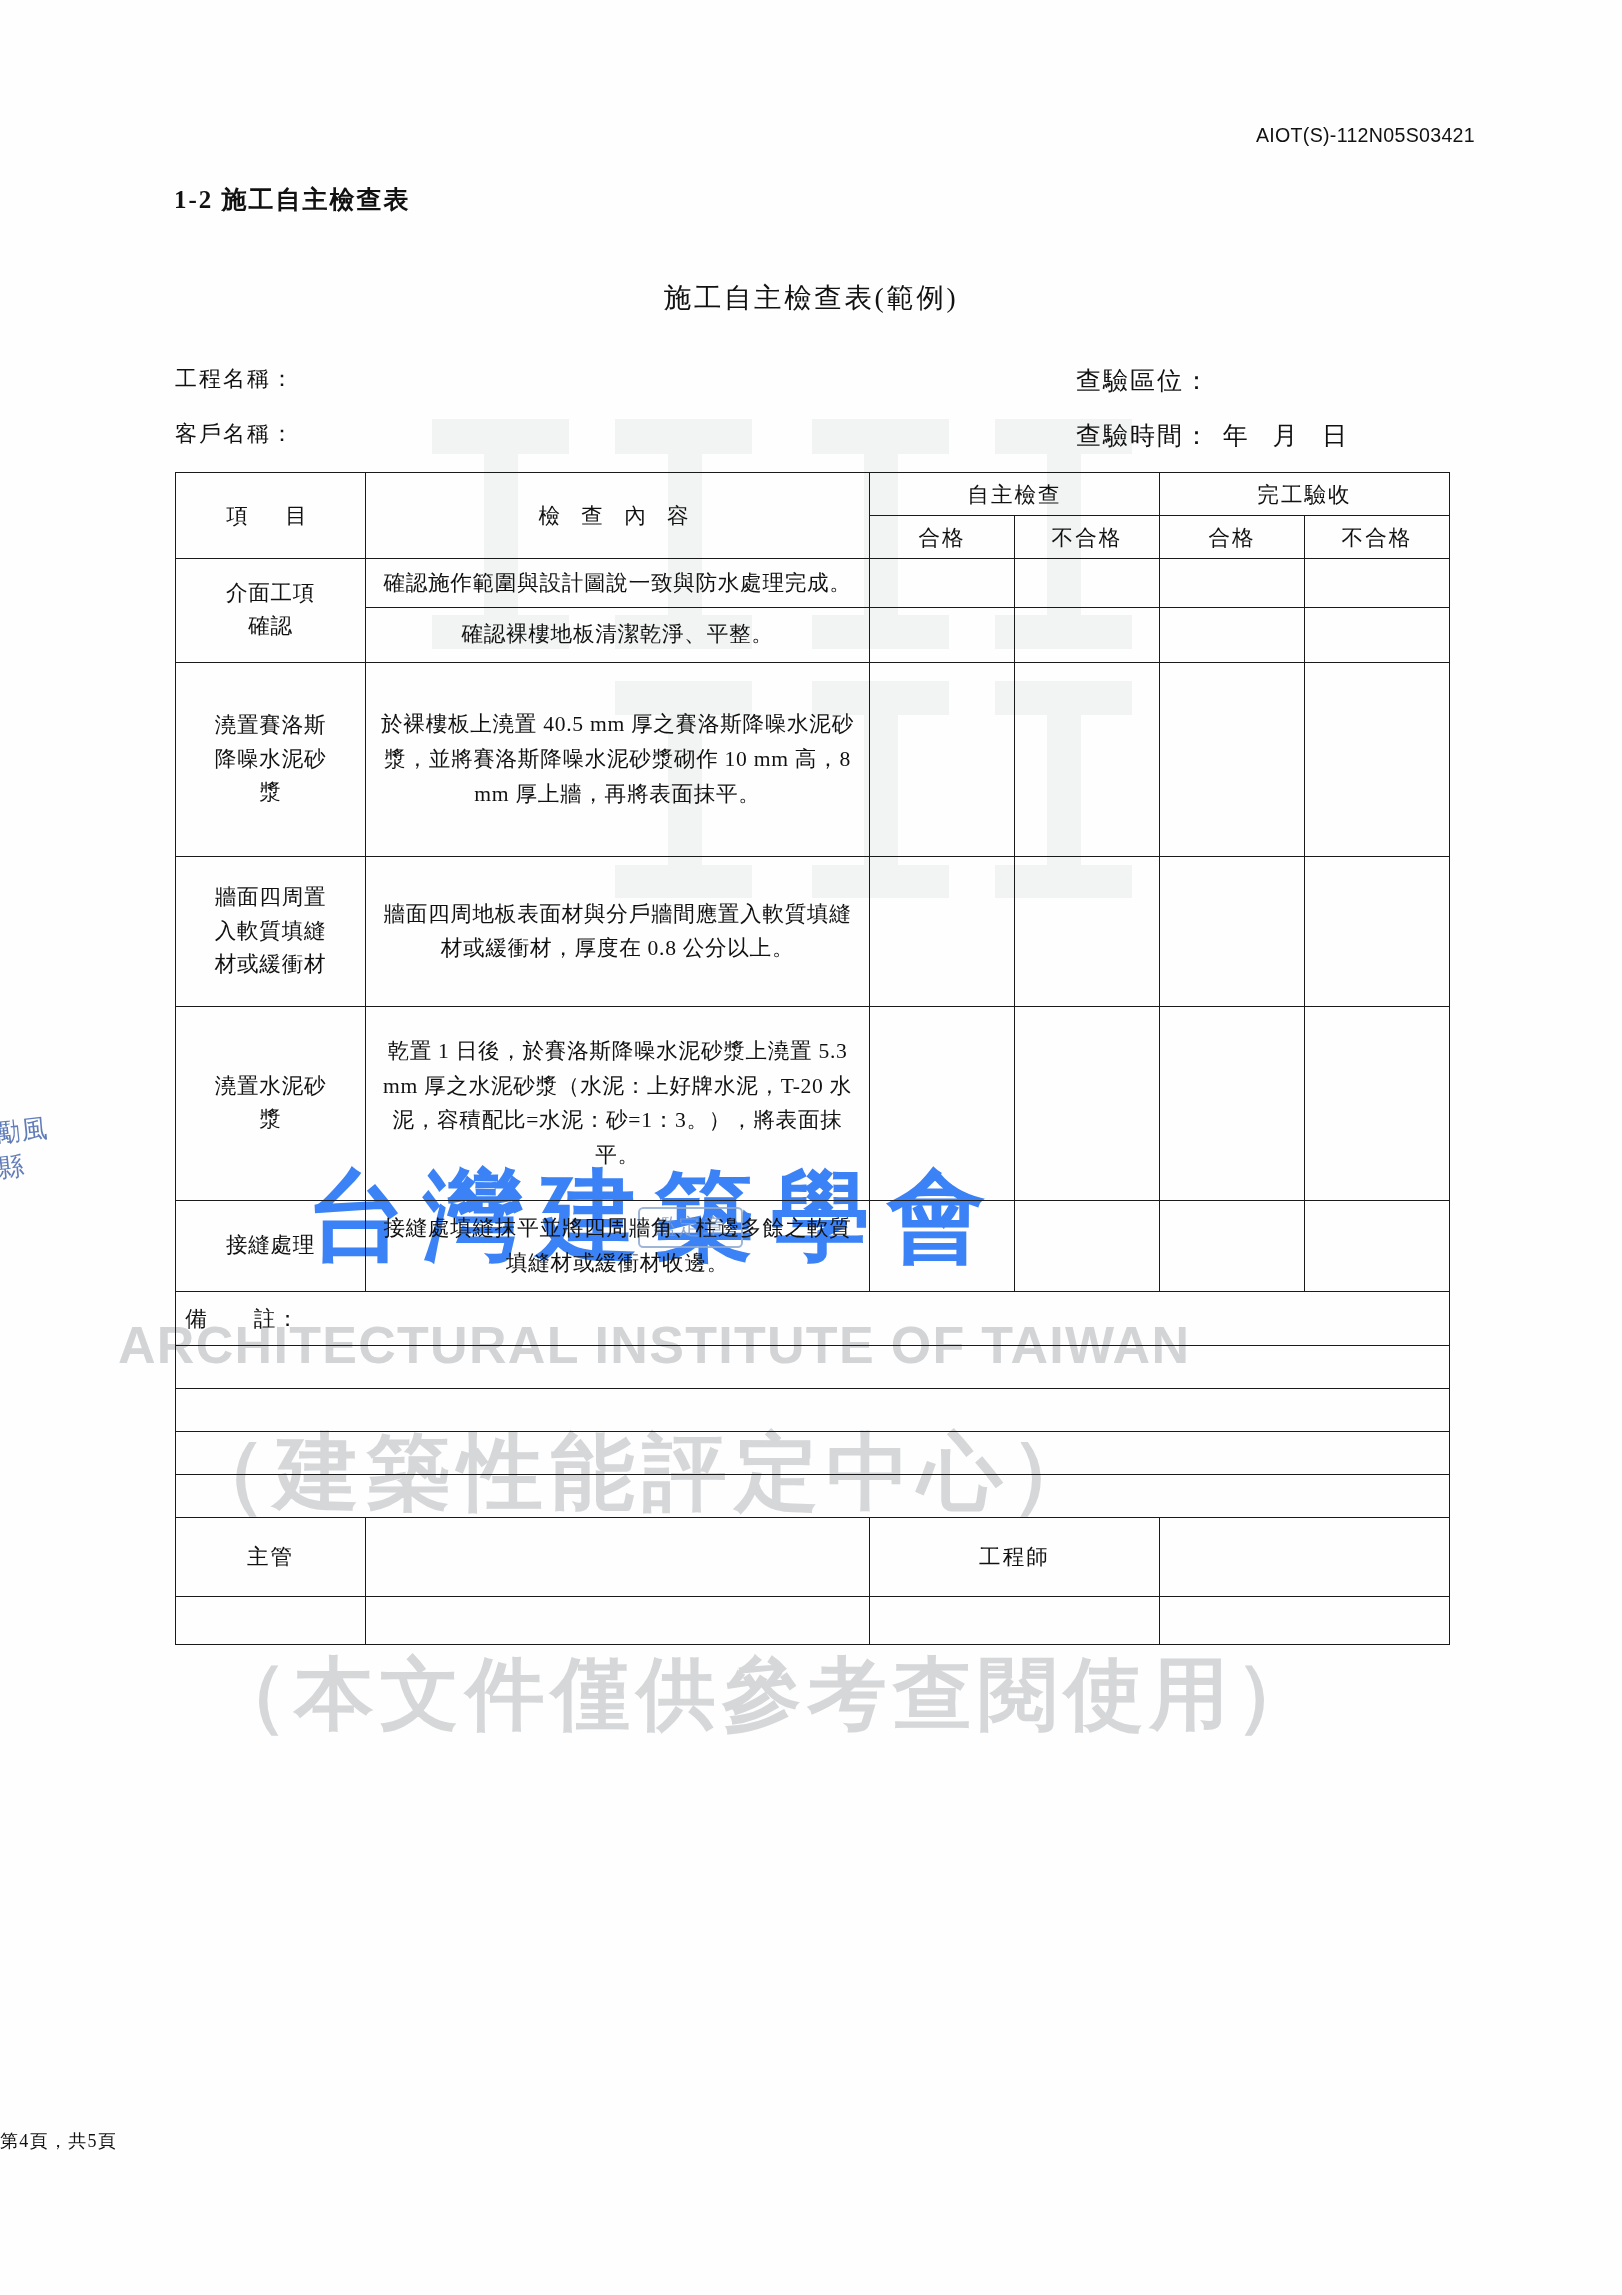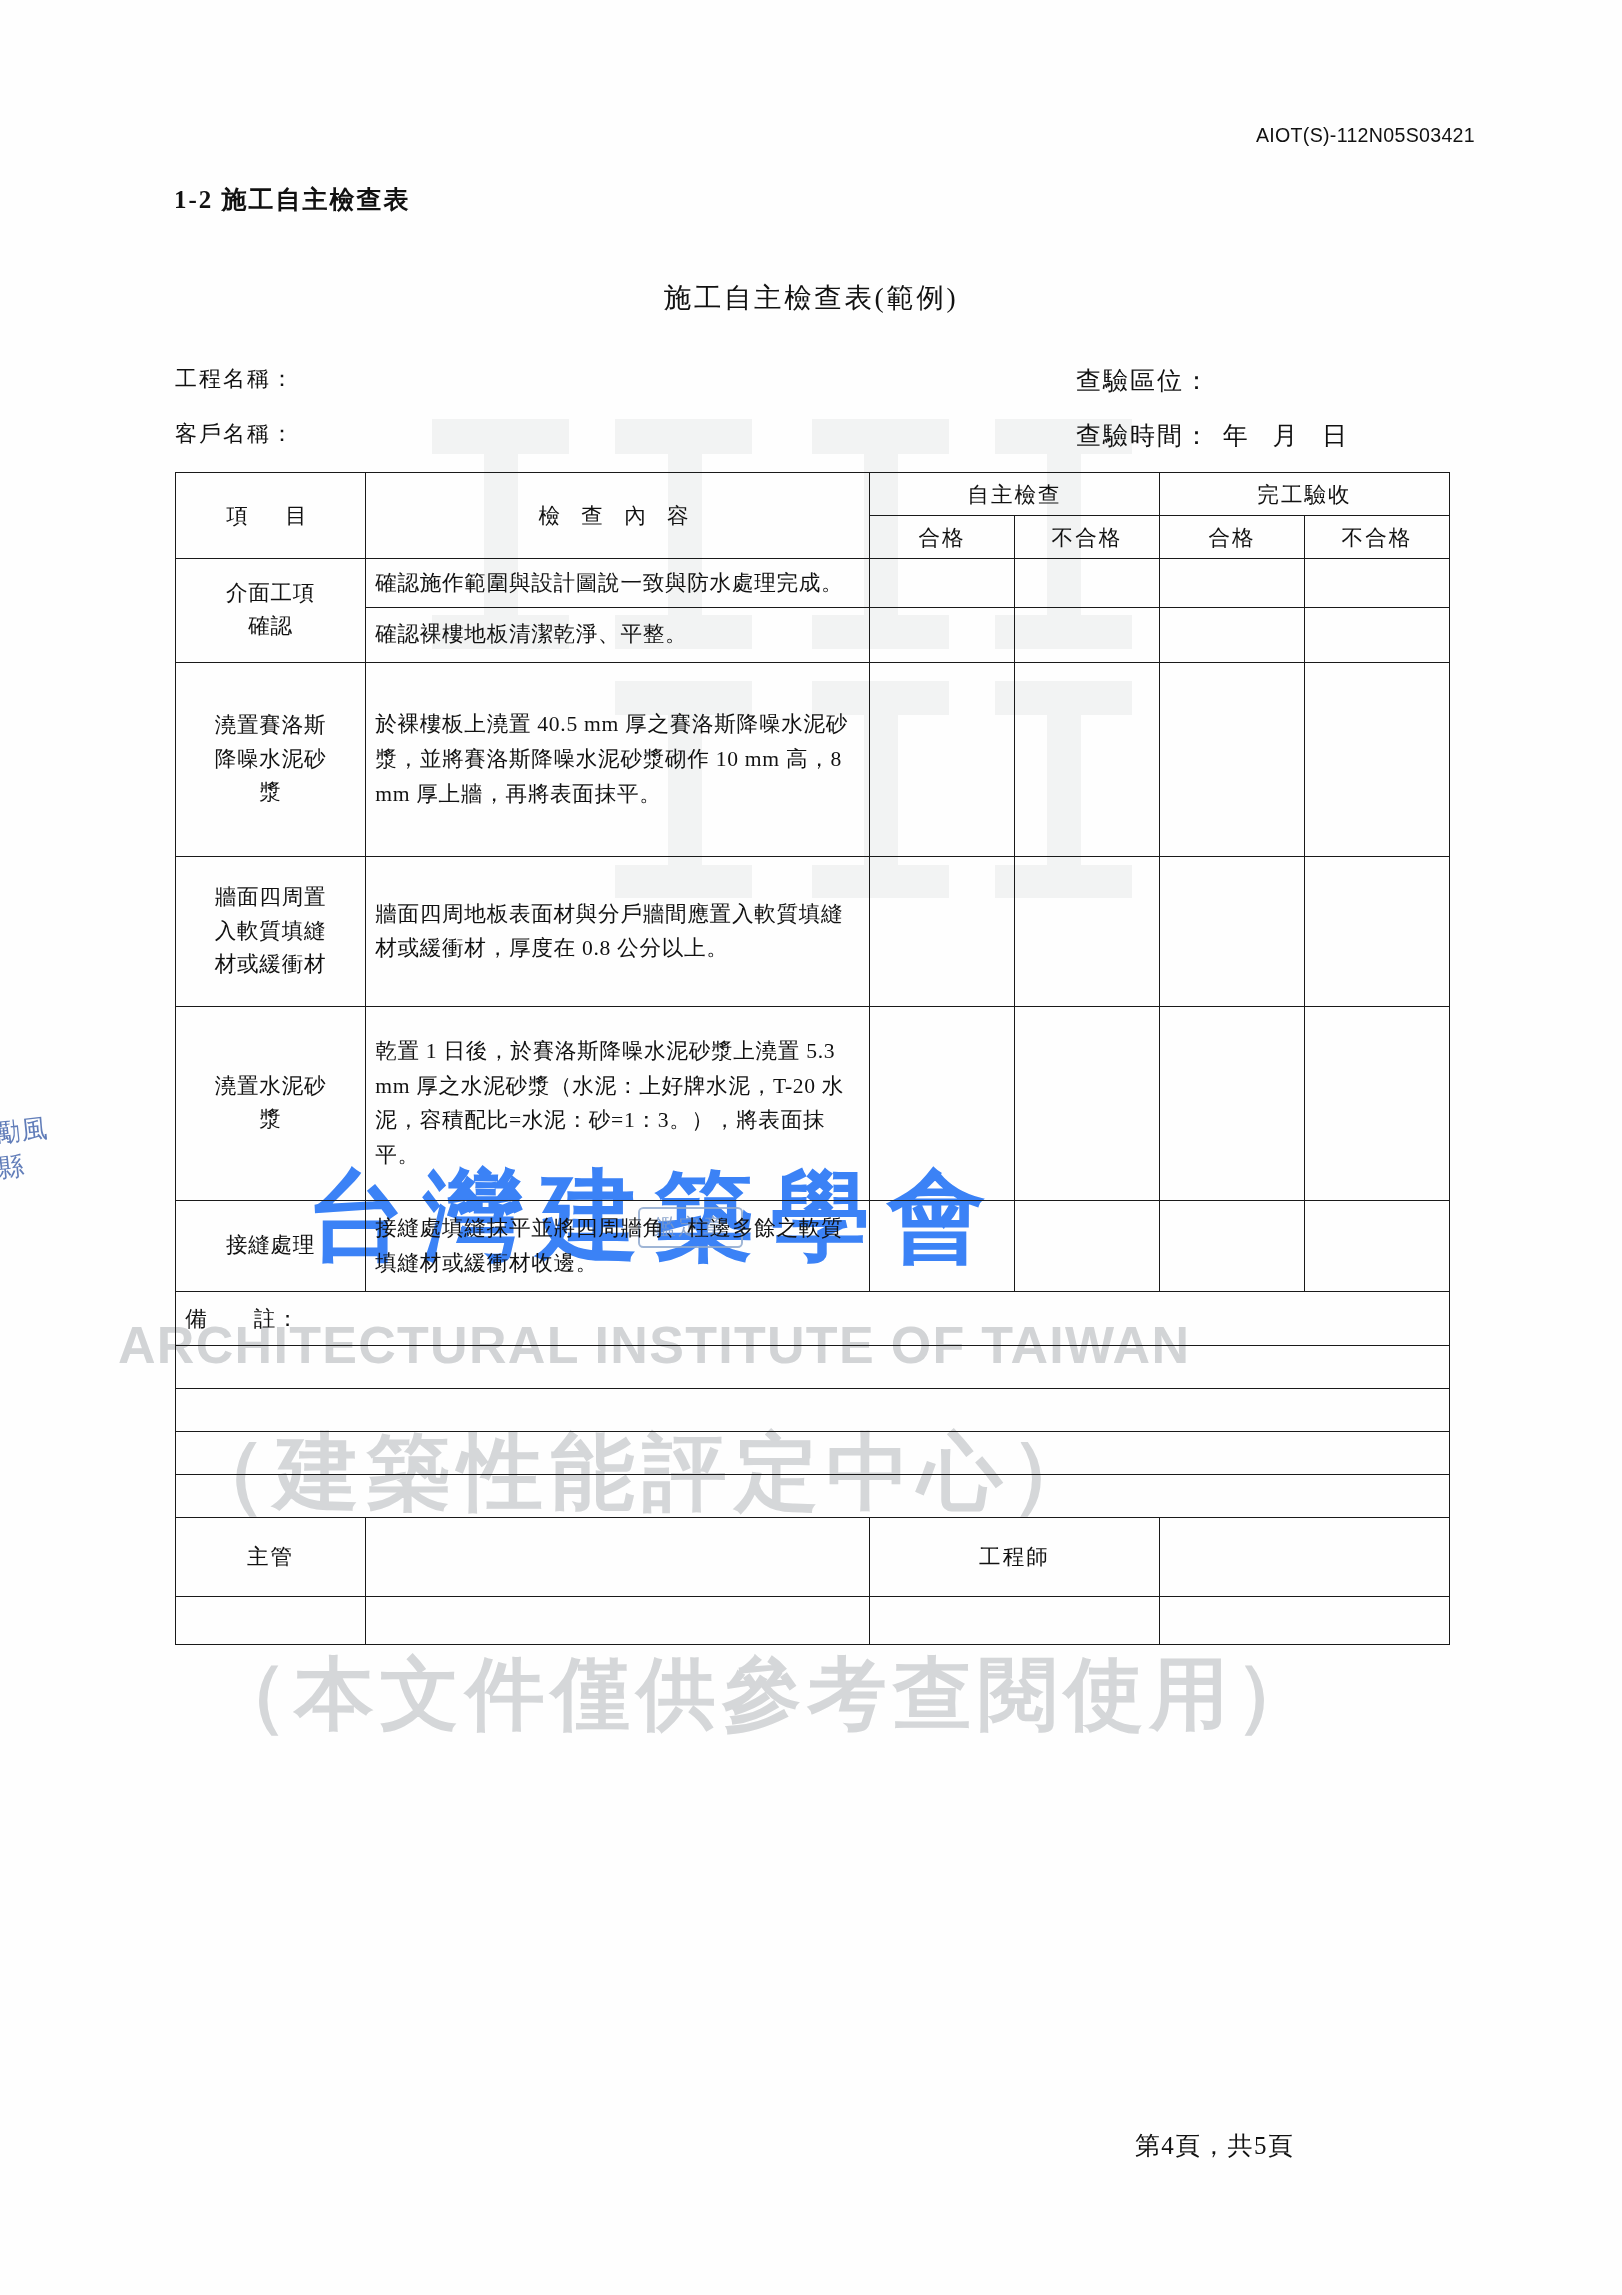--- a/index.html
+++ b/index.html
@@ -152,35 +152,35 @@
   }
   .c-item { width: 190px; text-align: center; }
   .c-content { width: 504px; }
   .c-chk { width: 145px; text-align: center; }
 
   .hdr-item, .hdr-content { text-align: center; letter-spacing: 7.9px; font-size: 23px; }
   .hdr-group { text-align: center; font-size: 23px; letter-spacing: 2px; }
   .hdr-sub { text-align: center; font-size: 21.6px; letter-spacing: 2px; }
 
   .cell-item { text-align: center; line-height: 1.55; letter-spacing: 0.7px; }
-  .cell-content { text-align: left; line-height: 1.62; letter-spacing: 0.7px; }
+  .cell-content { text-align: center; line-height: 1.62; letter-spacing: 0.7px; }
 
   .note-label { text-align: left; letter-spacing: 1.3px; padding-left: 17px; }
   .blank-row td { height: 43px; }
   .sign-row td { height: 79px; text-align: center; font-size: 22px; letter-spacing: 2px; }
   .sign-row td.lbl { text-align: center; }
   .tail-row td { height: 48px; }
 
   
   .footer {
     position: absolute;
     left: 0; top: 2129px;
     width: 1294px;
-    text-align: right;
-    font-size: 25px;
+    text-align: left;
+    font-size: 18px;
     letter-spacing: 1.3px;
   }
 </style>
 </head>
 <body>
 
 <div class="page">
 
   <div class="bg-pattern">
     <div class="blk" style="left:13px;  top:0px;   width:137px; height:35px;"></div>

